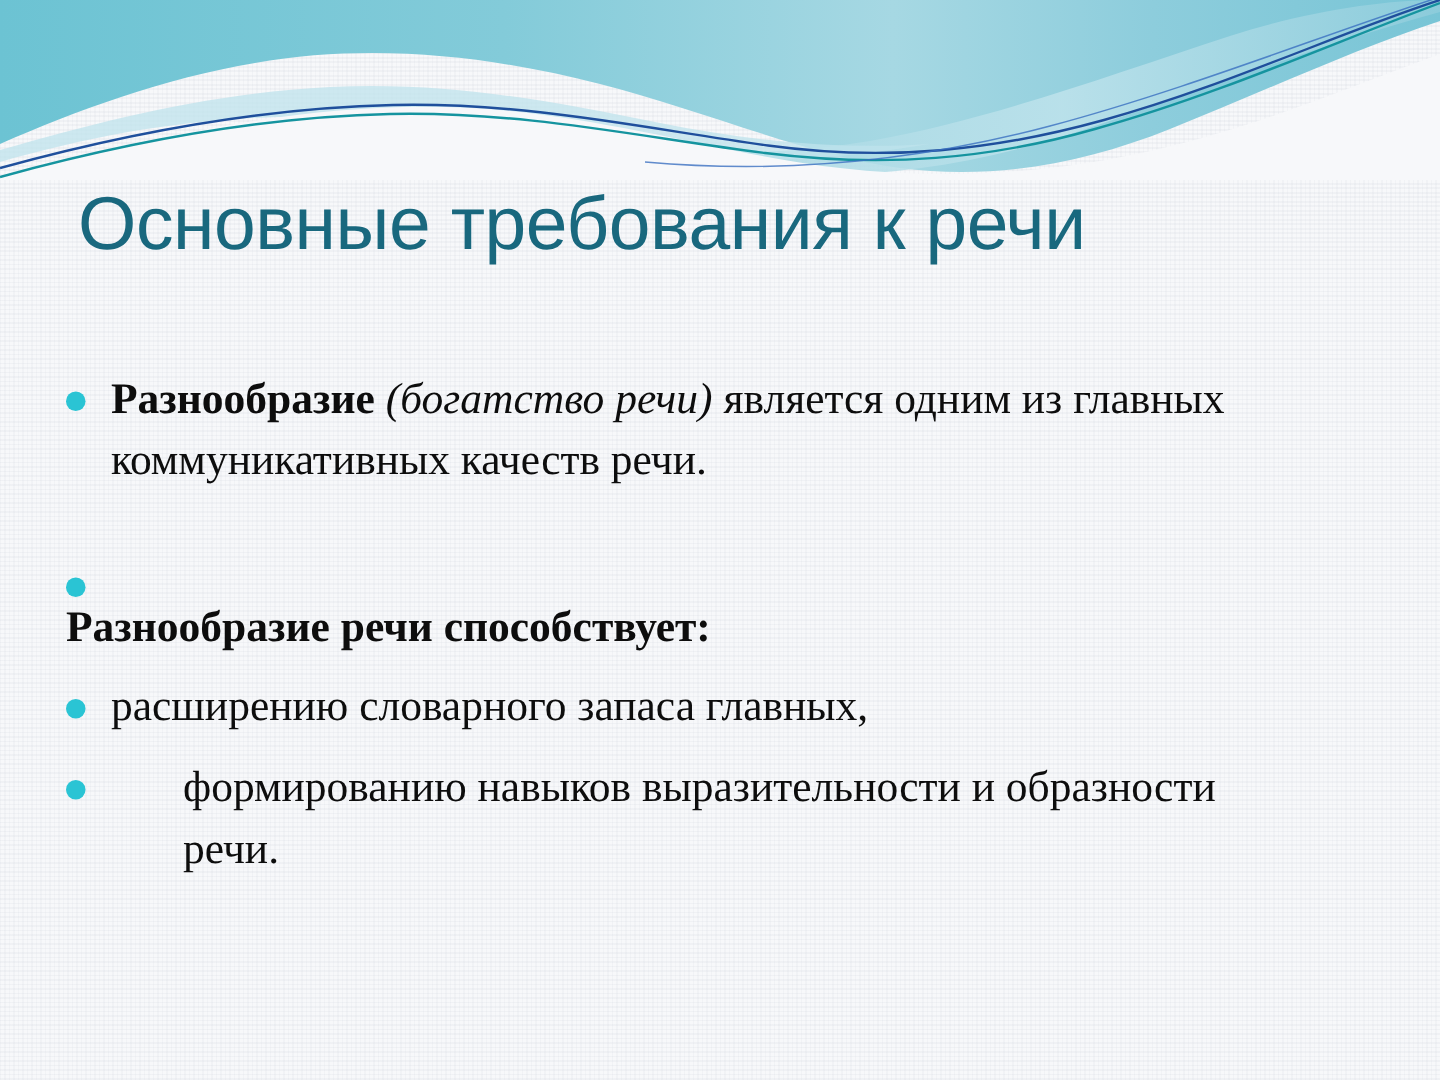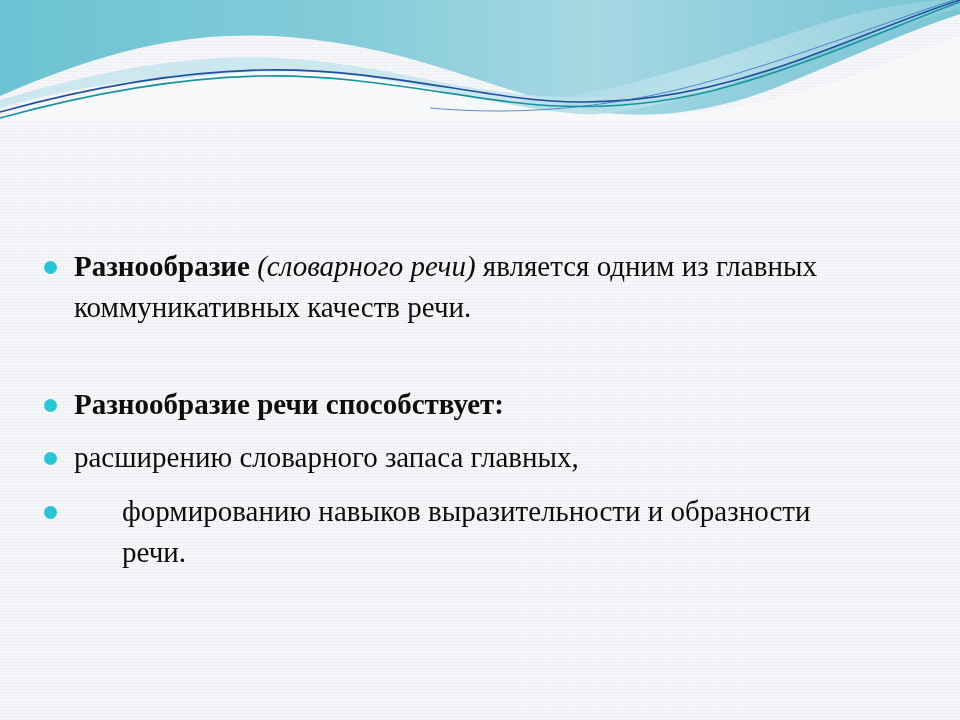--- a/index.html
+++ b/index.html
@@ -84,21 +84,21 @@
   .bullet-text {
     flex: 1 1 auto;
     font-size: 29px;
     line-height: 41px;
   }
   .bold   { font-weight: bold; }
   .italic { font-style: italic; }
 
   #bullet-1 { margin-bottom: 0px; }
   #bullet-1 .bullet-text { max-width: 800px; }
-  #bullet-2 { margin-top: 56px; }
+  #bullet-2 { margin-top: 42px; flex-direction: column; }
   #bullet-3 { margin-top: 12px; }
   #bullet-4 { margin-top: 13px; }
   #bullet-4 .bullet-text { max-width: 700px; margin-left: 48px; }
 </style>
 </head>
 <body>
 
 <div id="slide">
 
   <div id="header-decoration">
@@ -155,27 +155,30 @@
       <path fill="none" stroke="#1f4f9c" stroke-width="1.6" d="M0,112 C80,90 170,72 262,70
                C352,68 432,86 512,97
                C592,108 664,100 736,80
                C816,58 892,22 960,0"></path>
 
       <path fill="none" stroke="#3a6fc0" stroke-width="1" opacity="0.8" d="M430,108 C520,116 610,108 700,84
                C790,60 880,24 960,-2"></path>
     </svg>
   </div>
 
+  <div id="title-block">
+    <h1 id="slide-title">Основные требования к речи</h1>
+  </div>
 
   <div id="body-block">
 
     <div class="bullet-row" id="bullet-1">
       <span class="bullet-dot"></span>
       <span class="bullet-text">
-        <span class="bold">Разнообразие </span><span class="italic">(словарного речи)</span><span> является одним из главных коммуникативных качеств речи.</span>
+        <span class="bold">Разнообразие </span><span class="italic">(богатство речи)</span><span> является одним из главных коммуникативных качеств речи.</span>
       </span>
     </div>
 
     <div class="bullet-row" id="bullet-2">
       <span class="bullet-dot"></span>
       <span class="bullet-text">
         <span class="bold">Разнообразие речи способствует:</span>
       </span>
     </div>
 

